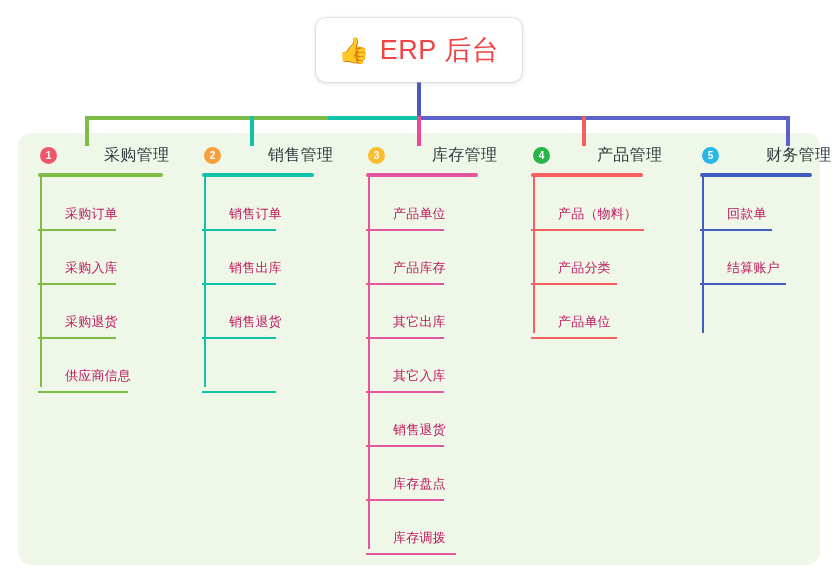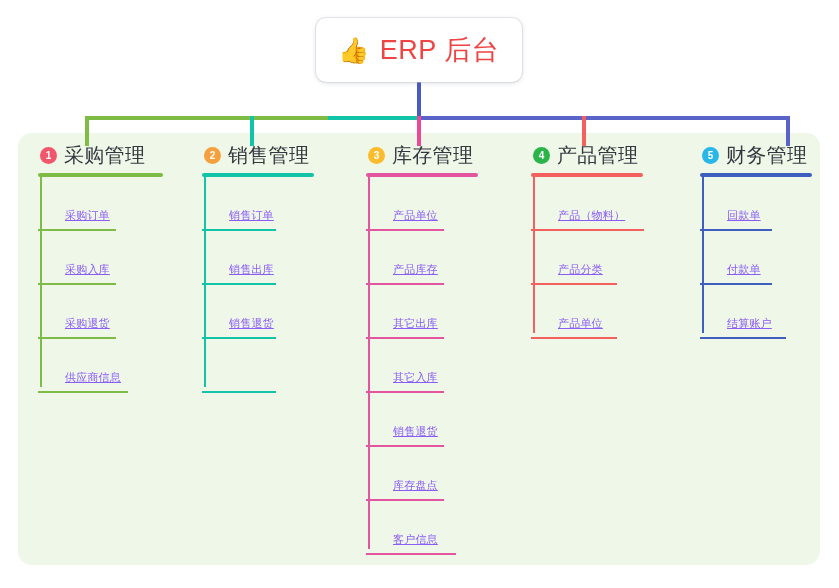--- a/index.html
+++ b/index.html
@@ -73,39 +73,39 @@
     height:26px;
     padding-left:2px;
   }
   .badge{
     width:17px;height:17px;border-radius:50%;
     color:#ffffff;font-size:10px;line-height:17px;
     text-align:center;font-weight:bold;
     flex:0 0 auto;
   }
   .col-title{
-    font-size:20px;color:#33383f;white-space:nowrap;letter-spacing:.3px;
+    font-size:16px;color:#33383f;white-space:nowrap;letter-spacing:.3px;margin-left:40px;
   }
   .head-rule{
     height:4px;border-radius:2px;margin-top:5px;
   }
 
   
   .col-body{position:relative;padding-top:0;}
   .spine{
     position:absolute;left:2px;top:0;width:2px;
   }
   .item{
     position:relative;
     height:54px;
     display:flex;flex-direction:column;justify-content:flex-end;
   }
   .item-label{
-    font-size:11px;color:#8b5cf6;
-    padding-left:27px;padding-bottom:6px;white-space:nowrap;letter-spacing:.2px;text-decoration:underline;
+    font-size:13px;color:#be185d;
+    padding-left:27px;padding-bottom:6px;white-space:nowrap;letter-spacing:.2px;
   }
   .item-rule{height:2px;}
 </style>
 </head>
 <body>
 
 <div id="root">
 
   <div class="panel"></div>
 
@@ -203,21 +203,21 @@
           </div>
           <div class="item">
             <div class="item-label">销售退货</div>
             <div class="item-rule" style="background: rgb(228, 85, 159); width: 78px;"></div>
           </div>
           <div class="item">
             <div class="item-label">库存盘点</div>
             <div class="item-rule" style="background: rgb(228, 85, 159); width: 78px;"></div>
           </div>
           <div class="item">
-            <div class="item-label">客户信息</div>
+            <div class="item-label">库存调拨</div>
             <div class="item-rule" style="background: rgb(228, 85, 159); width: 90px;"></div>
           </div>
         </div>
       </div>
       <div class="col col-4">
         <div class="col-head">
           <span class="badge" style="background: rgb(43, 180, 74);">4</span>
           <span class="col-title">产品管理</span>
         </div>
         <div class="head-rule" style="background: rgb(244, 96, 94); width: 112px;"></div>
@@ -243,24 +243,20 @@
           <span class="col-title">财务管理</span>
         </div>
         <div class="head-rule" style="background: rgb(63, 95, 192); width: 112px;"></div>
         <div class="col-body">
           <div class="spine" style="background: rgb(63, 95, 192); height: 156px;"></div>
           <div class="item">
             <div class="item-label">回款单</div>
             <div class="item-rule" style="background: rgb(63, 95, 192); width: 72px;"></div>
           </div>
           <div class="item">
-            <div class="item-label">付款单</div>
-            <div class="item-rule" style="background: rgb(63, 95, 192); width: 72px;"></div>
-          </div>
-          <div class="item">
             <div class="item-label">结算账户</div>
             <div class="item-rule" style="background: rgb(63, 95, 192); width: 86px;"></div>
           </div>
         </div>
       </div>
     </div>
 
 </div>
 
 </body></html>

